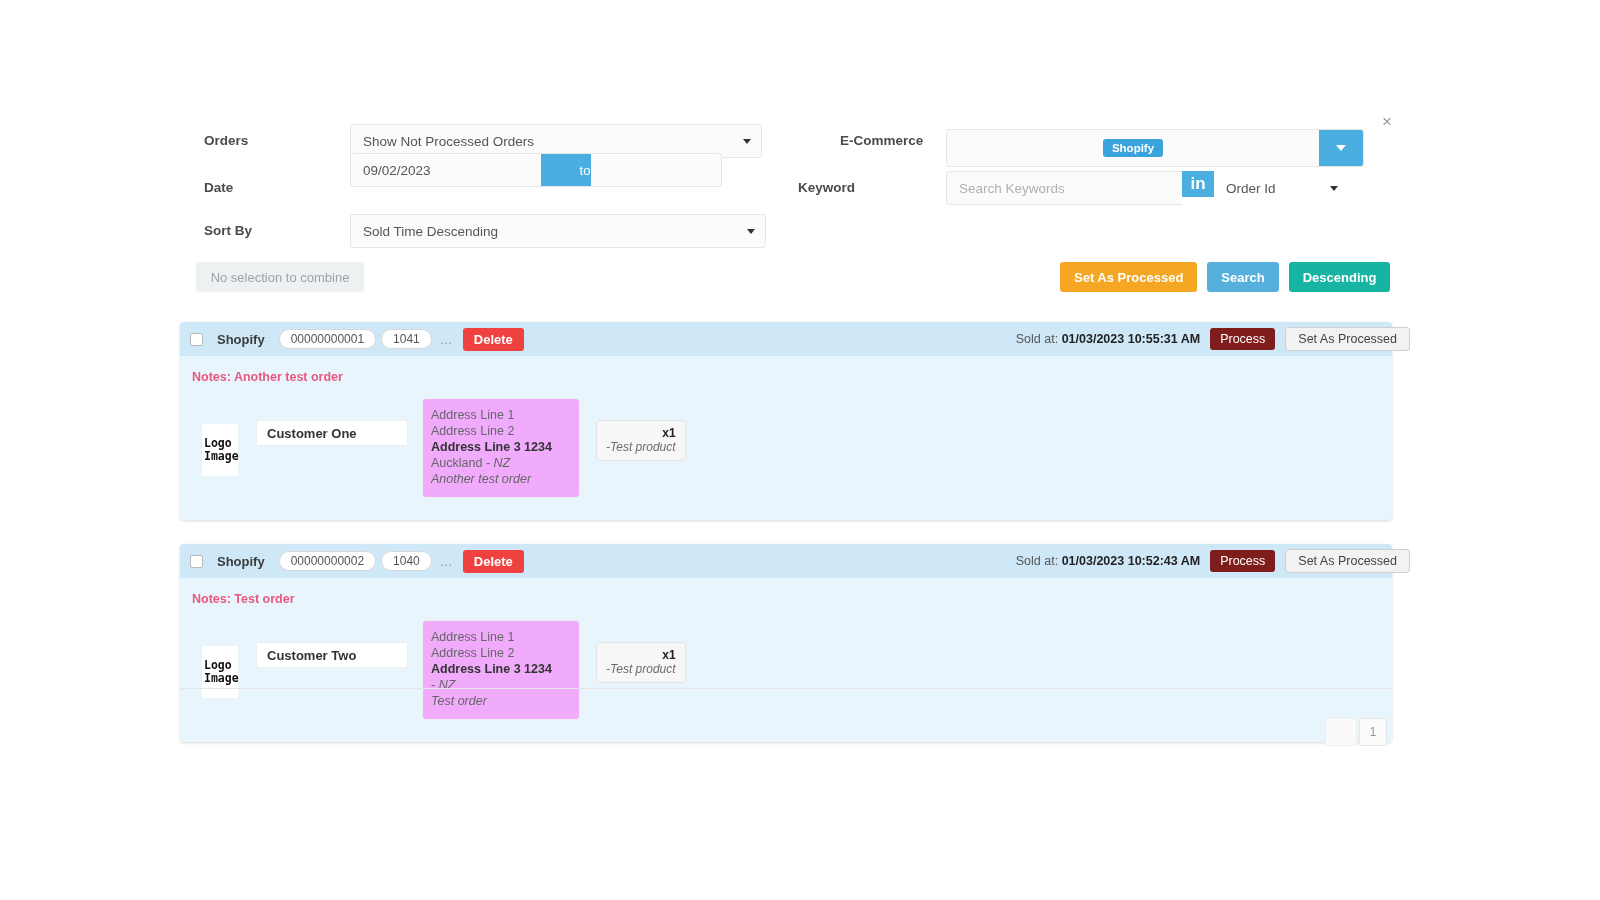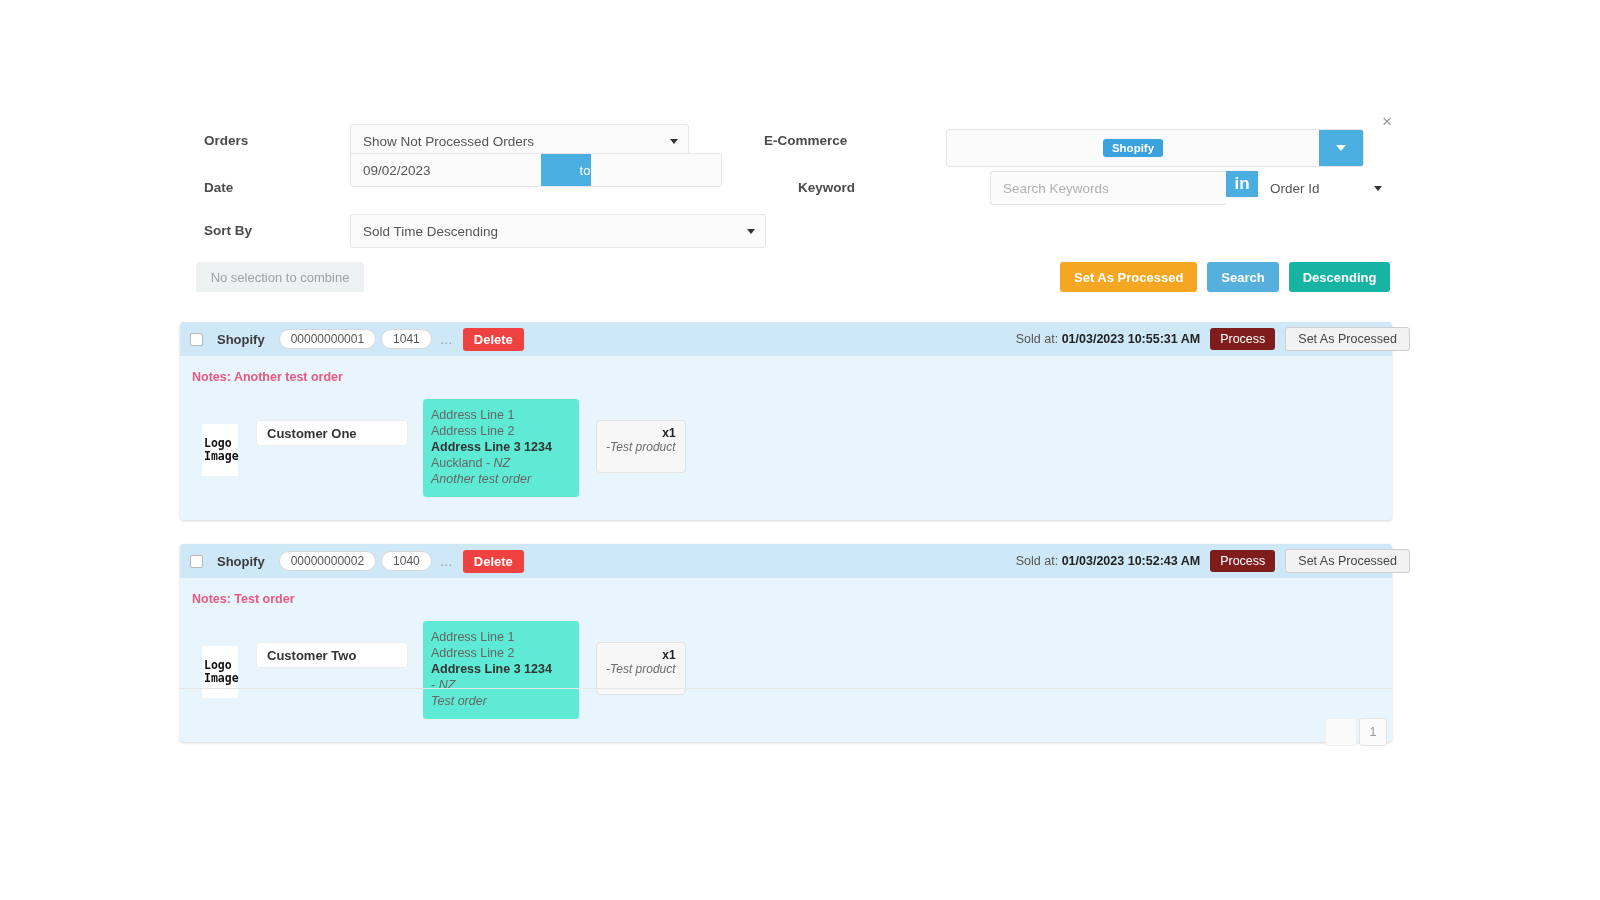--- a/index.html
+++ b/index.html
@@ -85,21 +85,21 @@
     display: flex; align-items: center; justify-content: center;
     cursor: pointer;
   }
   .tag-drop i {
     width: 0; height: 0;
     border-left: 5px solid transparent; border-right: 5px solid transparent;
     border-top: 6px solid #fff;
   }
 
   
-  .kw-wrap { position: absolute; height: 26px; display: flex; margin-left: 44px; }
+  .kw-wrap { position: absolute; height: 26px; display: flex; }
   .kw-input {
     border: 1px solid #e6e6e6; border-right: none;
     border-radius: 3px 0 0 3px; background: #fbfbfb;
     outline: none; padding: 0 12px; font-size: 13.5px; color: #555;
     font-family: "Liberation Sans", sans-serif; height: 34px;
   }
   .kw-input::placeholder { color: #b0b0b0; }
   .in-btn {
     background: #4aaee0; color: #fff; font-size: 17px; font-weight: bold;
     width: 32px; flex: 0 0 32px; border: none; cursor: pointer;
@@ -201,30 +201,30 @@
   }
   .cust-box {
     margin-left: 18px; margin-top: 22px;
     width: 152px; height: 26px;
     background: #fff; border: 1px solid #eee; border-radius: 3px;
     display: flex; align-items: center; padding-left: 10px;
     font-size: 13px; font-weight: bold; color: #333;
   }
   .addr {
     margin-left: 14px;
-    background: #5eead4; border: 1px solid #efefef; border-radius: 4px;
+    background: #f0abfc; border: 1px solid #efefef; border-radius: 4px;
     padding: 8px 14px 10px 8px; min-width: 158px;
     font-size: 12.5px; color: #666; line-height: 16px;
   }
   .addr .b { font-weight: bold; color: #333; }
   .addr .i { font-style: italic; }
   .prod {
     margin-left: 16px; margin-top: 22px;
     background: #f7f7f7; border: 1px solid #e2e2e2; border-radius: 4px;
-    padding: 5px 9px 18px; min-width: 68px; text-align: right;
+    padding: 5px 9px 6px; min-width: 68px; text-align: right;
   }
   .prod .qty { font-size: 12px; font-weight: bold; color: #222; }
   .prod .pname { font-size: 12px; font-style: italic; color: #6b6b6b; }
 
   
   .divider {
     position: absolute; left: 180px; top: 688px; width: 1212px;
     height: 1px; background: #e6e6e6;
   }
   .pager {
@@ -245,39 +245,39 @@
 </head>
 <body>
 
 <div class="page">
 
   <button class="close-btn">×</button>
 
   <div class="filters">
 
     <div class="f-label" style="left:204px; top:0;">Orders</div>
-    <div class="ctrl select" style="left:350px; top:0; width:339px;">
+    <div class="ctrl select" style="left:350px; top:0; width:412px;">
       <span class="val">Show Not Processed Orders</span>
       <span class="caret"></span>
     </div>
 
     <div class="f-label" style="left:204px; top:47px;">Date</div>
     <div class="date-wrap" style="left:350px; top:29px; width:372px;">
       <input class="date-in" style="width: 190px;" value="09/02/2023">
       <button class="to-btn">to</button>
       <input class="date-in" style="flex: 1 1 0%;" value="">
     </div>
 
     <div class="f-label" style="left:204px; top:90px;">Sort By</div>
     <div class="ctrl select" style="left:350px; top:90px; width:416px;">
       <span class="val">Sold Time Descending</span>
       <span class="caret"></span>
     </div>
 
-    <div class="f-label" style="left:764px; top:0;">E-Commerce</div>
+    <div class="f-label" style="left:840px; top:0;">E-Commerce</div>
     <div class="tagfield" style="left:946px; top:5px; width:418px;">
       <div class="tagarea">
         <span class="tag">Shopify</span>
       </div>
       <div class="tag-drop">
         <i></i>
       </div>
     </div>
 
     <div class="f-label" style="left:798px; top:47px;">Keyword</div>

